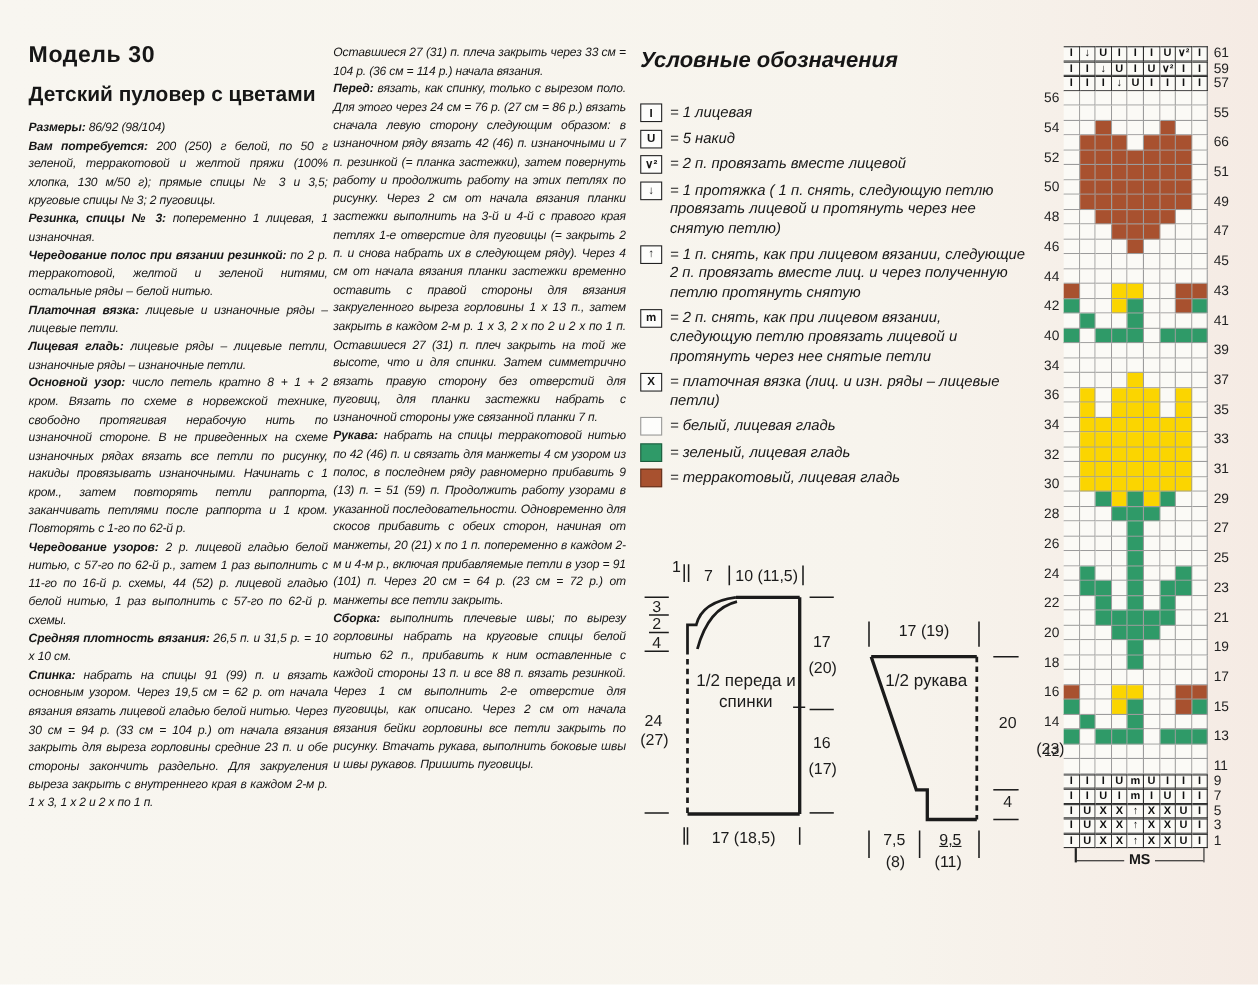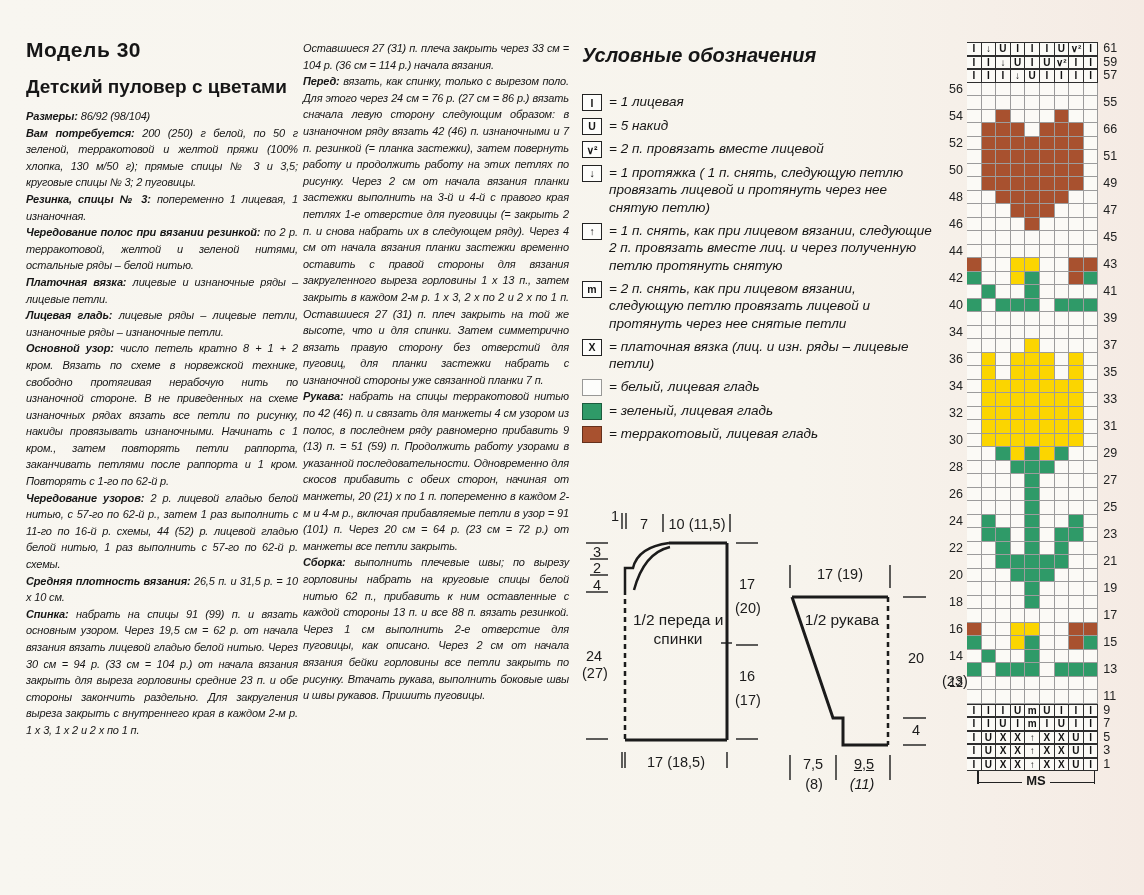--- a/index.html
+++ b/index.html
@@ -197,21 +197,21 @@
     </div>
 
     <div class="slabel c" style="left:262px;top:66px;">17 (19)</div>
     <div class="slabel c pname" style="left:264px;top:110px;">1/2 рукава</div>
     <div class="slabel" style="left:330px;top:150px;">20</div>
     <div class="slabel" style="left:326px;top:173px;margin-left:38px;">(23)</div>
     <div class="slabel" style="left:334px;top:222px;">4</div>
     <div class="slabel c" style="left:235px;top:256px;">7,5</div>
     <div class="slabel c" style="left:236px;top:276px;">(8)</div>
     <div class="slabel c" style="left:286px;top:256px;text-decoration:underline;">9,5</div>
-    <div class="slabel c" style="left:284px;top:276px;font-style:italic;">(11)</div>
+    <div class="slabel c" style="left:284px;top:276px;">(11)</div>
   </div>
 
   <div class="chart">
     <div class="cgrid" id="chart-grid">
         <div class="crow sym first">
           <div class="rlab l"></div>
           <div class="cc">I</div>
           <div class="cc">↓</div>
           <div class="cc">U</div>
           <div class="cc">I</div>

